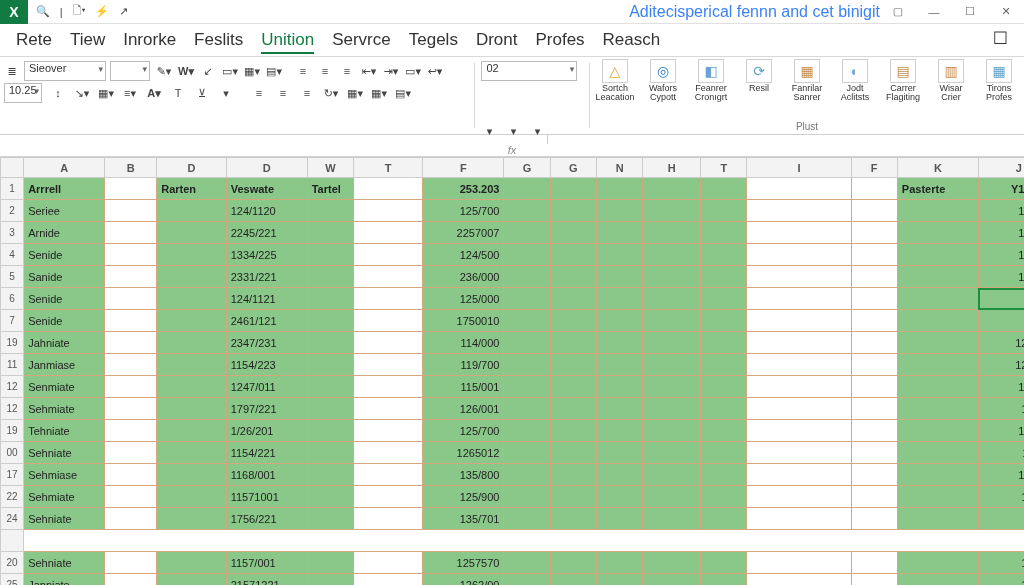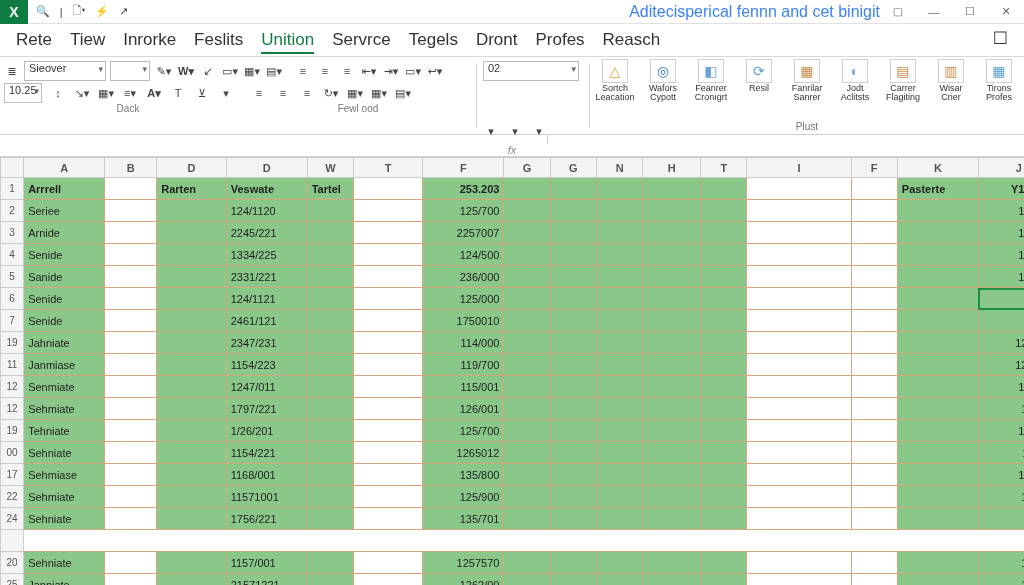--- a/index.html
+++ b/index.html
@@ -135,24 +135,20 @@
       <span class="ic">▾</span>
       <div class="ribbon-sep"></div>
       <span class="ic">≡</span>
       <span class="ic">≡</span>
       <span class="ic">≡</span>
       <span class="ic">↻▾</span>
       <span class="ic">▦▾</span>
       <span class="ic">▦▾</span>
       <span class="ic">▤▾</span>
     </div>
-    <div class="group-labels1">
-      <span>Dack</span>
-      <span>Fewl ood</span>
-    </div>
   </div>
   <div class="ribbon-sep"></div>
   <div class="ribbon-mid">
     <div class="row1">
       <div class="dd">02</div>
     </div>
     <div class="row1" style="margin-top:4px;gap:8px;">
       <span class="ic">▾</span>
       <span class="ic">▾</span>
       <span class="ic">▾</span>

